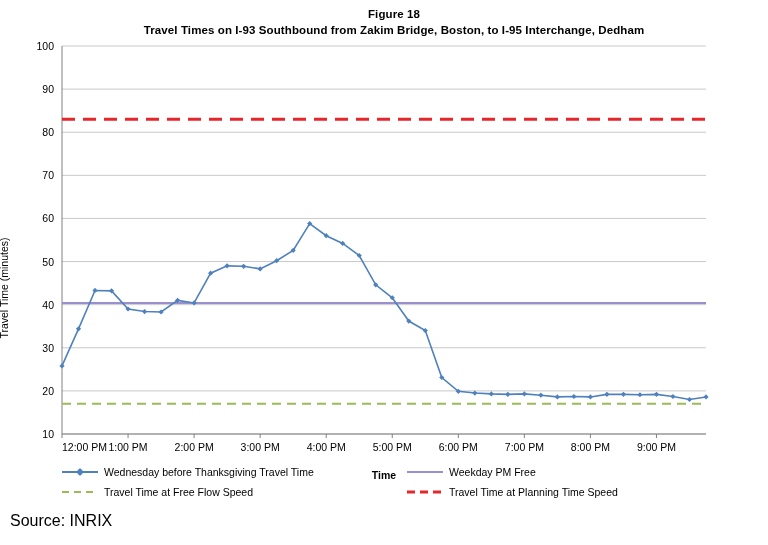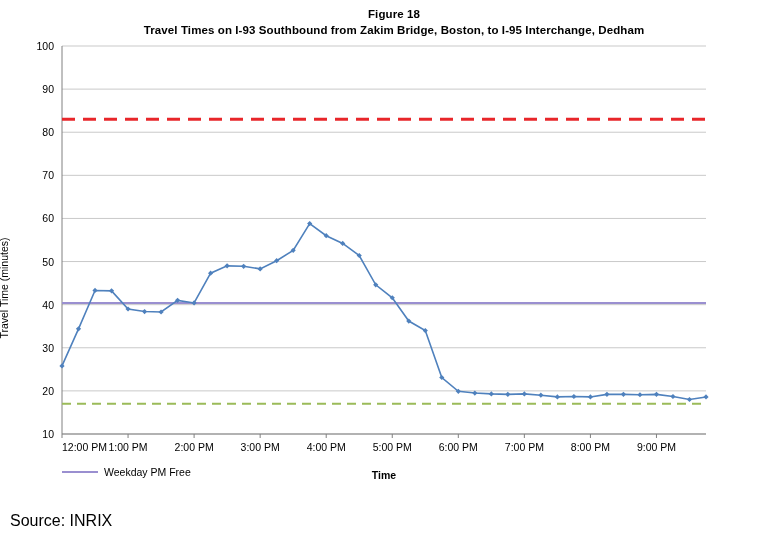--- a/index.html
+++ b/index.html
@@ -199,24 +199,45 @@
         <line x1="656.4615384615385" y1="396" x2="656.4615384615385" y2="400" stroke="#808080" stroke-width="1"></line>
         <text x="656.4615384615385" y="413" text-anchor="middle" font-size="10.5" font-family="&quot;Liberation Sans&quot;, sans-serif" fill="#000">9:00 PM</text>
       </svg>
     <div class="axis-label-y">Travel Time (minutes)</div>
   </div>
 
   <div class="axis-label-x">Time</div>
 
   <div class="legend">
     <div class="legend-row">
+      <div class="legend-item first">
+        <svg class="legend-swatch" viewBox="0 0 36 12">
+          <line x1="0" y1="6" x2="36" y2="6" stroke="#4f81bd" stroke-width="2"></line>
+          <path d="M 18 2 L 22 6 L 18 10 L 14 6 Z" fill="#4f81bd"></path>
+        </svg>
+        <span class="legend-text">Wednesday before Thanksgiving Travel Time</span>
+      </div>
       <div class="legend-item second">
         <svg class="legend-swatch" viewBox="0 0 36 12">
           <line x1="0" y1="6" x2="36" y2="6" stroke="#9a8fd0" stroke-width="2"></line>
         </svg>
         <span class="legend-text">Weekday PM Free</span>
+      </div>
+    </div>
+    <div class="legend-row">
+      <div class="legend-item first">
+        <svg class="legend-swatch" viewBox="0 0 36 12">
+          <line x1="0" y1="6" x2="36" y2="6" stroke="#9bbb59" stroke-width="2" stroke-dasharray="7,5"></line>
+        </svg>
+        <span class="legend-text">Travel Time at Free Flow Speed</span>
+      </div>
+      <div class="legend-item second">
+        <svg class="legend-swatch" viewBox="0 0 36 12">
+          <line x1="0" y1="6" x2="36" y2="6" stroke="#e8262a" stroke-width="3" stroke-dasharray="8,5"></line>
+        </svg>
+        <span class="legend-text">Travel Time at Planning Time Speed</span>
       </div>
     </div>
   </div>
 
   <div class="source">Source: INRIX</div>
 
 </div>
 
 </body></html>

